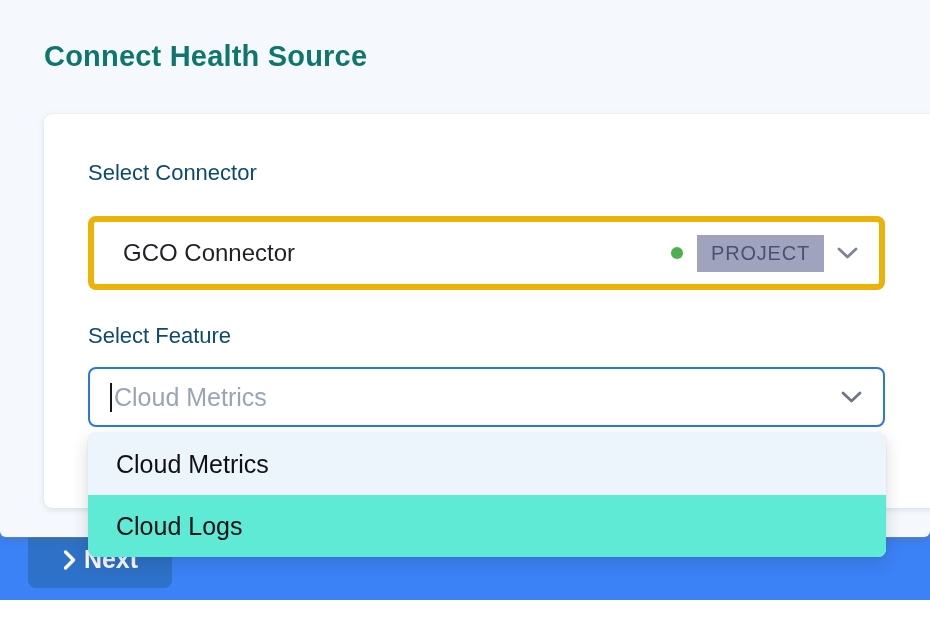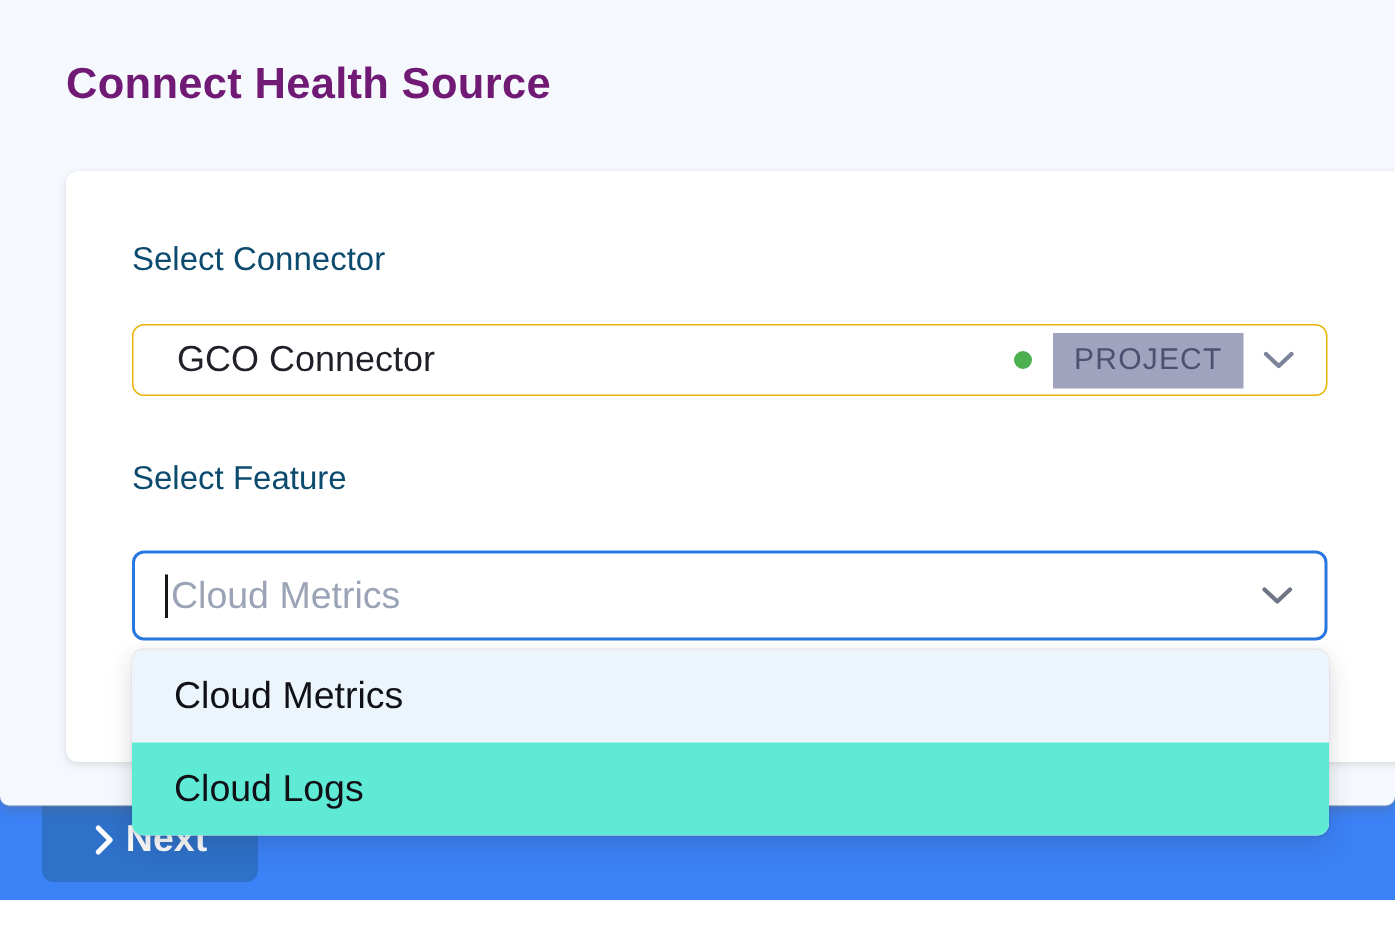--- a/index.html
+++ b/index.html
@@ -10,39 +10,39 @@
   }
   
   .drawer-body {
     position:absolute; left:0; top:0; width:930px; height:537px;
     background:#f5f9fd; z-index:1;
     border-radius:0 0 6px 6px;
     box-shadow:0 4px 9px -2px rgba(90,100,120,0.45), 0 1px 0 rgba(150,160,175,0.35);
   }
   .page-title {
     position:absolute; left:44px; top:40px;
-    font-size:29px; font-weight:600; color:#701a75; letter-spacing:0.2px;
+    font-size:29px; font-weight:600; color:#0f766e; letter-spacing:0.2px;
   }
   .card {
     position:absolute; left:44px; top:114px; width:900px; height:394px;
     background:#ffffff; border-radius:8px;
     box-shadow:0 2px 6px rgba(96,97,112,0.16), 0 0 1px rgba(40,41,61,0.10);
   }
   .field-label {
     position:absolute; left:44px;
     font-size:22px; font-weight:500; color:#0c4a6e;
   }
   .label-connector { top:46px; }
-  .label-feature   { top:192px; }
+  .label-feature   { top:209px; }
   .select {
     position:absolute; left:44px; width:797px; background:#ffffff;
     border-radius:8px; display:flex; align-items:center;
   }
   .connector-select {
-    top:102px; height:48px; border:1px solid #eab308;
+    top:102px; height:74px; border:6px solid #eab308;
     justify-content:space-between; padding:0 20px 0 29px; cursor:pointer;
   }
   .select-value { font-size:24px; color:#1f2028; }
   .select-right { display:flex; align-items:center; gap:12px; }
   .status-dot {
     width:12px; height:12px; border-radius:50%; background:#4caf50; margin-right:2px;
   }
   .scope-badge {
     background:#a0a3bd; color:#4d5171; font-size:20px; font-weight:500;
     letter-spacing:0.8px; padding:5px 14px; border-radius:0; line-height:1.35;

